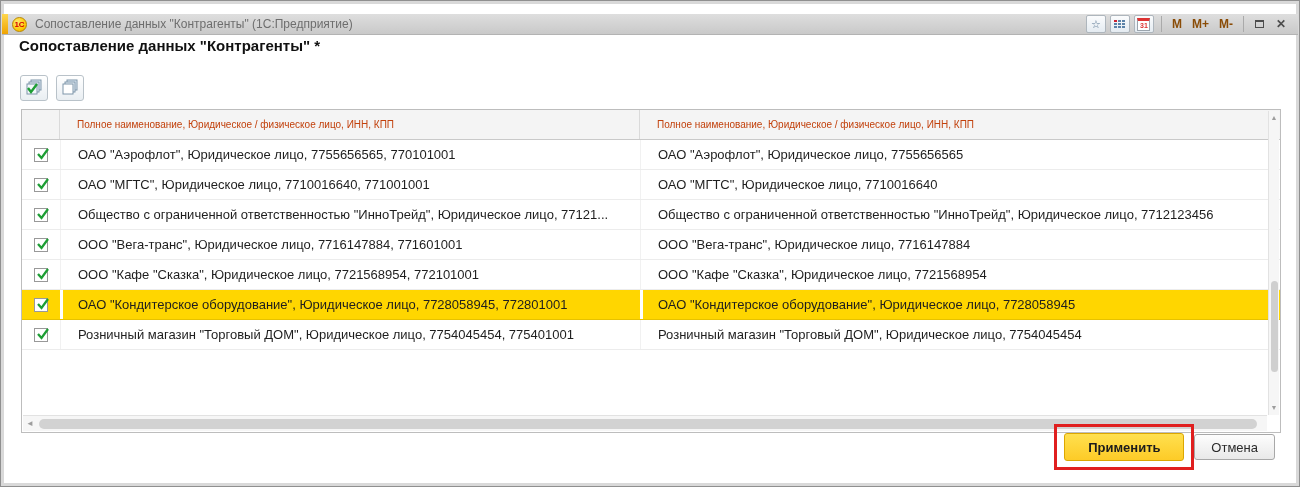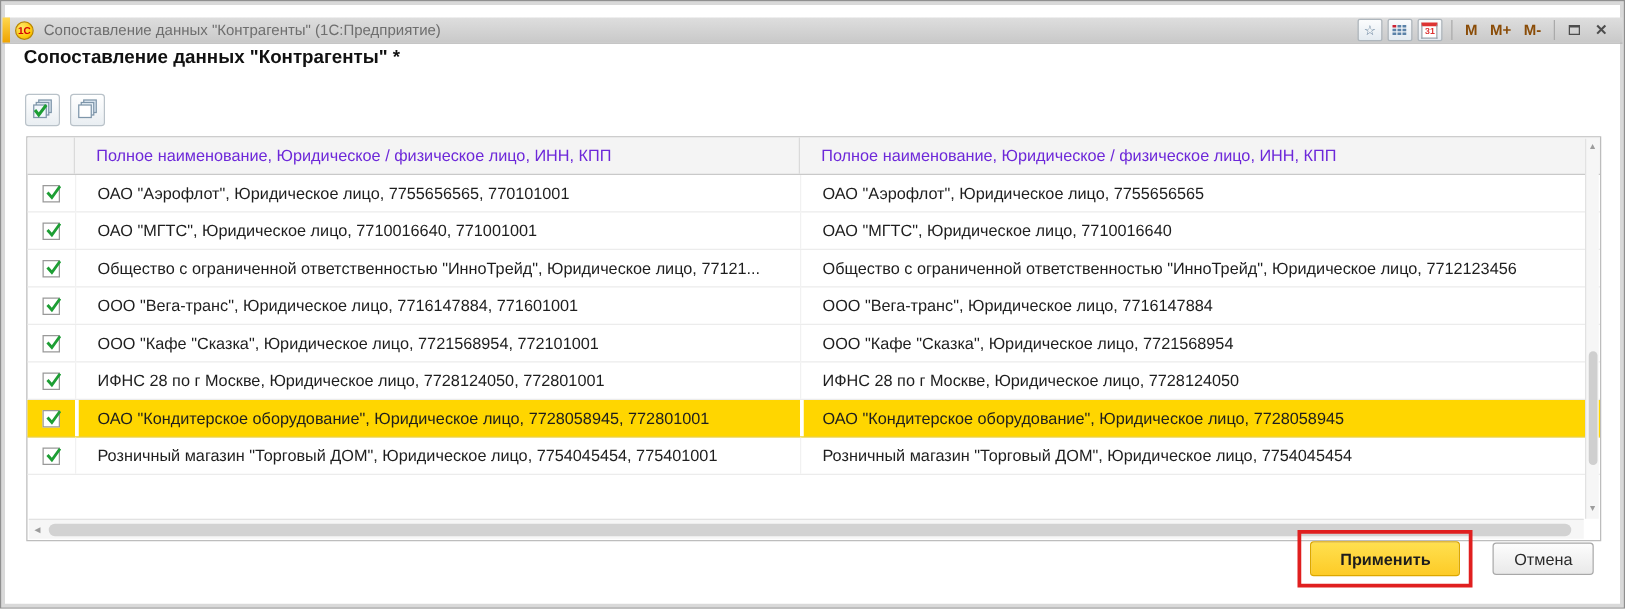--- a/index.html
+++ b/index.html
@@ -36,21 +36,21 @@
   .page-title { position:absolute; top:36px; left:18px; font-size:15px; font-weight:bold; color:#111; }
   .toolbar { position:absolute; top:74px; left:19px; display:flex; gap:8px; }
   .tool-btn { width:28px; height:26px; border:1px solid #b9c2c9; border-radius:3px;
               background:linear-gradient(#ffffff,#e9eef2); display:flex; align-items:center; justify-content:center; }
 
   
   .table { position:absolute; left:20px; top:108px; width:1260px; height:324px;
            border:1px solid #bdbdbd; background:#fff; }
   .thead { display:grid; grid-template-columns:38px 580px 1fr; height:30px;
            background:#f4f4f4; border-bottom:1px solid #c9c9c9; }
-  .thead .th { display:flex; align-items:center; padding-left:17px; font-size:13px; color:#6d28d9;
+  .thead .th { display:flex; align-items:center; padding-left:17px; font-size:10px; color:#c2410c;
                border-right:1px solid #dadada; padding-right:20px; white-space:nowrap; overflow:hidden; }
   .thead .th:last-child { border-right:none; }
   .tbody { position:absolute; top:30px; left:0; right:0; }
   .row { display:grid; grid-template-columns:38px 580px 1fr; height:30px; border-bottom:1px solid #ececec; }
   .cell { display:flex; align-items:center; font-size:13px; color:#1e1e1e; white-space:nowrap; overflow:hidden; }
   .cell-cb { justify-content:center; }
   .cell-left  { padding-left:17px; padding-right:8px; border-left:1px solid #f1f1f1; }
   .cell-right { padding-left:17px; padding-right:16px; border-left:1px solid #f1f1f1; }
   .row.hl .cell { background:#ffd600; }
   .row.hl .cell-left, .row.hl .cell-right { border-left:3px solid #ffffff; padding-left:15px; }
@@ -66,21 +66,21 @@
   .vscroll .arr.up { top:2px; } .vscroll .arr.down { bottom:2px; }
   .vthumb { position:absolute; left:2px; width:7px; top:56%; height:30%; background:#cfcfcf; border-radius:4px; }
 
   
   .hscroll { position:absolute; left:1px; right:13px; bottom:1px; height:16px; background:#f6f6f6;
              border-top:1px solid #e2e2e2; }
   .hscroll .arr { position:absolute; left:3px; top:0; height:100%; color:#9d9d9d; font-size:8px; line-height:15px; }
   .hthumb { position:absolute; left:16px; right:10px; top:3px; height:10px; background:#d2d2d2; border-radius:5px; }
 
   
-  .footer { position:absolute; right:24px; bottom:16px; display:flex; align-items:center; gap:16px; }
+  .footer { position:absolute; right:24px; bottom:16px; display:flex; align-items:center; }
   .apply-wrap { position:relative; padding:6px 7px; border:3px solid #e01f1f; }
   .btn-apply { min-width:120px; height:28px; border:1px solid #dca700; border-radius:3px;
                background:linear-gradient(#ffe04f,#fdcb27); font-size:13px; font-weight:bold; color:#1c1c1c;
                padding:0 20px; font-family:"Liberation Sans", sans-serif; }
   .btn-cancel { min-width:80px; height:26px; border:1px solid #a8a8a8; border-radius:3px;
                 background:linear-gradient(#fdfdfd,#e9e9e9); font-size:13px; color:#2a2a2a;
                 padding:0 16px; font-family:"Liberation Sans", sans-serif;text-align:center; }
 </style>
 </head>
 <body>
@@ -220,35 +220,20 @@
       </span>
     </div>
     <div class="cell cell-left">
             <span class="txt">ООО "Кафе "Сказка", Юридическое лицо, 7721568954, 772101001</span>
           </div>
     <div class="cell cell-right">
             <span class="txt">ООО "Кафе "Сказка", Юридическое лицо, 7721568954</span>
           </div>
   </div>
 
-  <div class="row">
-    <div class="cell cell-cb">
-      <span class="cb">
-        <svg width="16" height="16" viewBox="0 0 16 16">
-          <path d="M3 9 l3.5 4 l6.5 -9" fill="none" stroke="#1d9e34" stroke-width="2.3"></path>
-        </svg>
-      </span>
-    </div>
-    <div class="cell cell-left">
-            <span class="txt">ИФНС 28 по г Москве, Юридическое лицо, 7728124050, 772801001</span>
-          </div>
-    <div class="cell cell-right">
-            <span class="txt">ИФНС 28 по г Москве, Юридическое лицо, 7728124050</span>
-          </div>
-  </div>
 
   <div class="row hl">
     <div class="cell cell-cb">
       <span class="cb">
         <svg width="16" height="16" viewBox="0 0 16 16">
           <path d="M3 9 l3.5 4 l6.5 -9" fill="none" stroke="#1d9e34" stroke-width="2.3"></path>
         </svg>
       </span>
     </div>
     <div class="cell cell-left">

